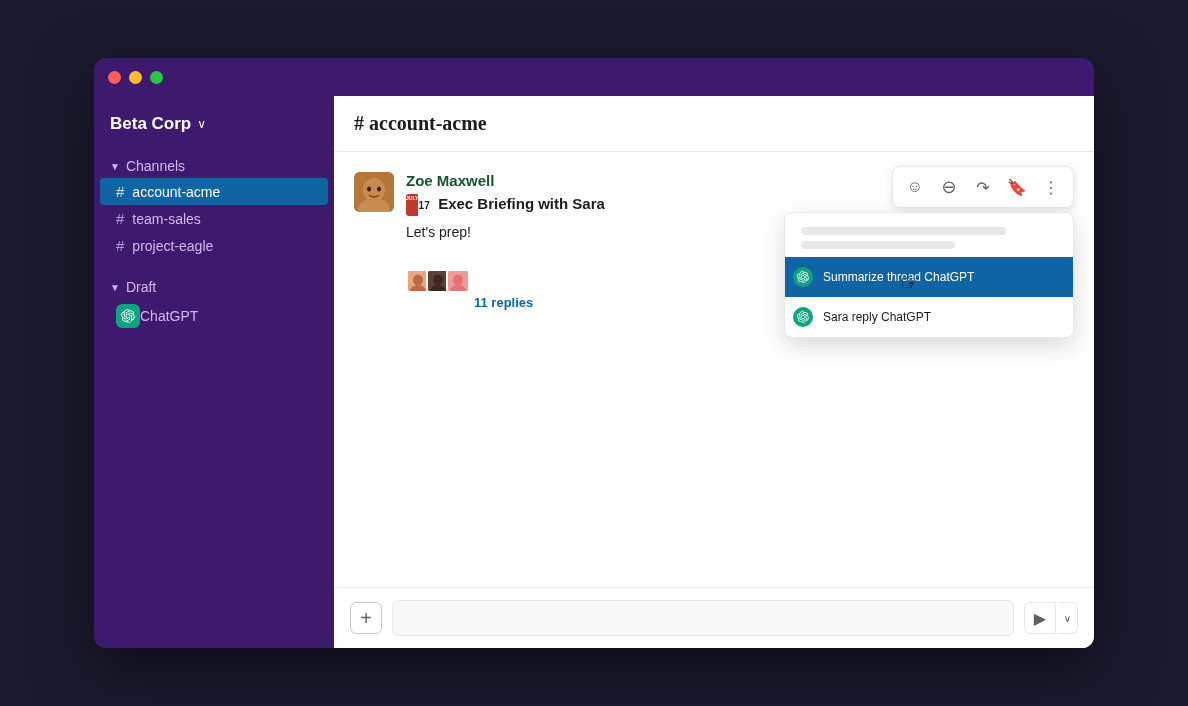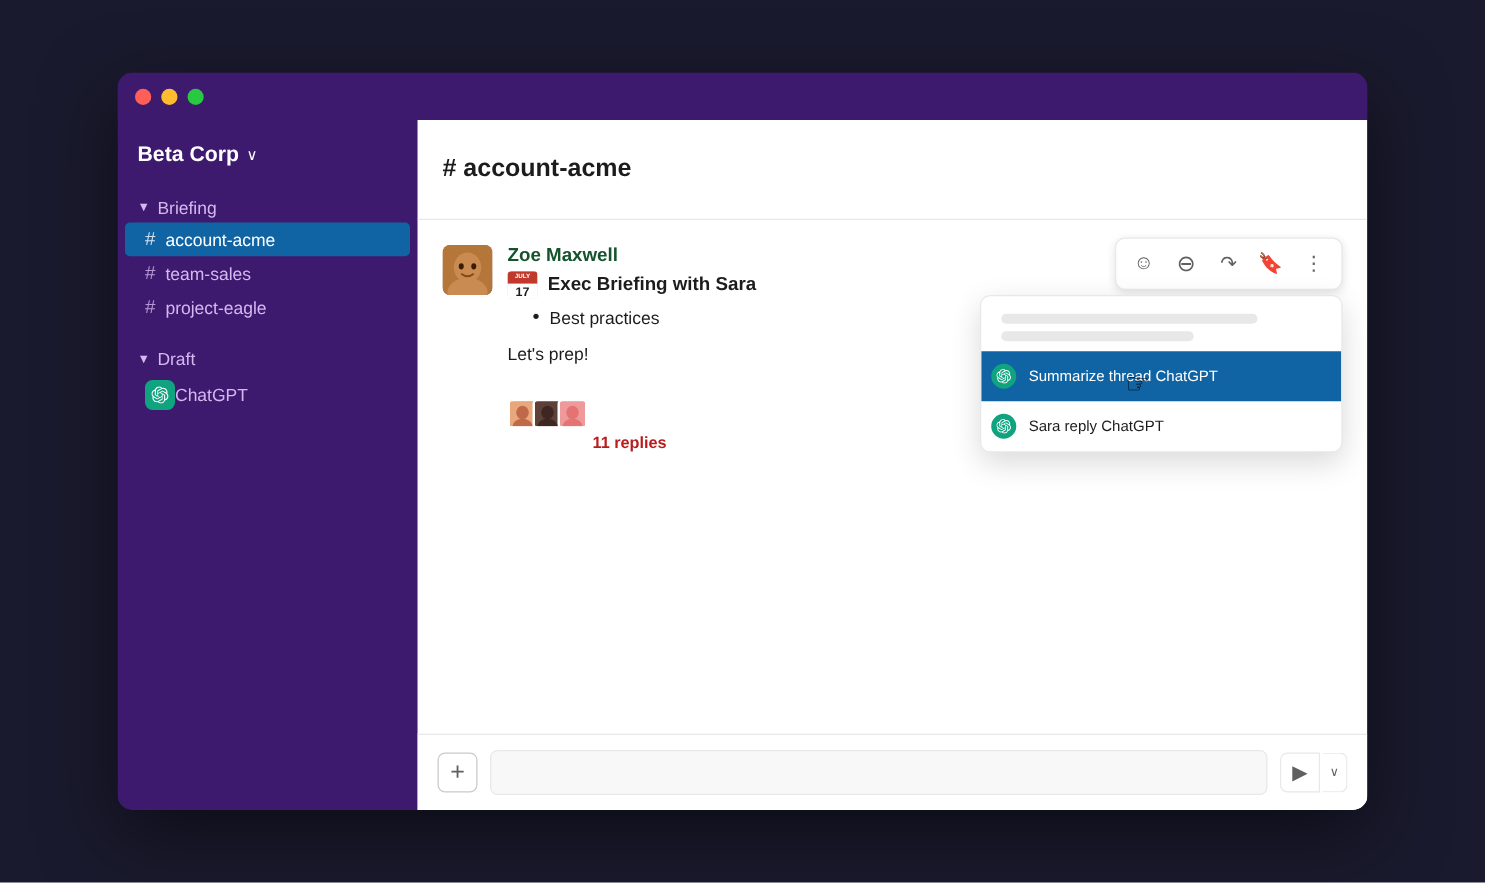--- a/index.html
+++ b/index.html
@@ -152,23 +152,24 @@
     
     .chat-area {
       flex: 1;
       background: #fff;
       display: flex;
       flex-direction: column;
       overflow: hidden;
     }
 
     .channel-header {
-      padding: 28px 20px;
+      padding: 16px 20px;
       border-bottom: 1px solid #e8e8e8;
       flex-shrink: 0;
+      font-family: Liberation Serif, serif;
     }
 
     .channel-name {
       font-size: 20px;
       font-weight: 700;
       color: #1d1c1d;
     }
 
     .messages-area {
       flex: 1;
@@ -294,21 +295,21 @@
       width: 100%;
       height: 100%;
       display: flex;
       align-items: center;
       justify-content: center;
       font-size: 10px;
       color: white;
     }
 
     .replies-link {
-      color: #b91c1c;
+      color: #0369a1;
       font-size: 13px;
       font-weight: 600;
       cursor: pointer;
       text-decoration: none;
       margin-top: 44px;
     }
 
     
     .message-actions-bar {
       position: absolute;
@@ -494,21 +495,21 @@
 
     <div class="sidebar">
       <div class="workspace-header">
         <span class="workspace-name">Beta Corp</span>
         <span class="workspace-chevron">∨</span>
       </div>
 
       <div class="sidebar-section">
         <div class="sidebar-section-header">
           <span class="arrow">▼</span>
-          <span>Briefing</span>
+          <span>Channels</span>
         </div>
         <div class="sidebar-item active">
           <span class="hash">#</span>
           <span>account-acme</span>
         </div>
         <div class="sidebar-item">
           <span class="hash">#</span>
           <span>team-sales</span>
         </div>
         <div class="sidebar-item">
@@ -596,30 +597,27 @@
                 <path d="M15 23 Q20 27 25 23" stroke="#8B4513" stroke-width="1.5" fill="none"></path>
               </svg>
             </div>
           </div>
           <div class="message-body">
             <div class="message-header">
               <span class="message-author">Zoe Maxwell</span>
             </div>
             <div class="message-text">
               <div class="bold-line">
-                <span style="display:inline-flex;flex-direction:column;background:#e5e5e5;color:white;border-radius:3px;width:24px;height:22px;font-size:7px;font-weight:bold;vertical-align:middle;margin-right:4px;overflow:hidden;">
+                <span style="display:inline-flex;flex-direction:row;background:#e5e5e5;color:white;border-radius:3px;width:24px;height:22px;font-size:7px;font-weight:bold;vertical-align:middle;margin-right:4px;overflow:hidden;">
                   <span style="background:#c0392b;font-size:5px;text-align:center;padding:1px 0;text-transform:uppercase;">JULY</span>
                   <span style="background:white;color:#1d1c1d;font-size:10px;font-weight:900;text-align:center;flex:1;display:flex;align-items:center;justify-content:center;">17</span>
                 </span>
                 <span>Exec Briefing with Sara</span>
               </div>
               <ul class="nested-list">
-                <li>
-                  <span>Best practices</span>
-                </li>
               </ul>
               <p class="lets-prep">Let's prep!</p>
             </div>
 
             <div class="thread-replies">
               <div class="reply-avatars">
                 <div class="reply-avatar">
                   <div class="reply-avatar-face">
                     <svg width="20" height="20" viewBox="0 0 20 20">
                         <rect width="20" height="20" fill="#e8a87c"></rect>

